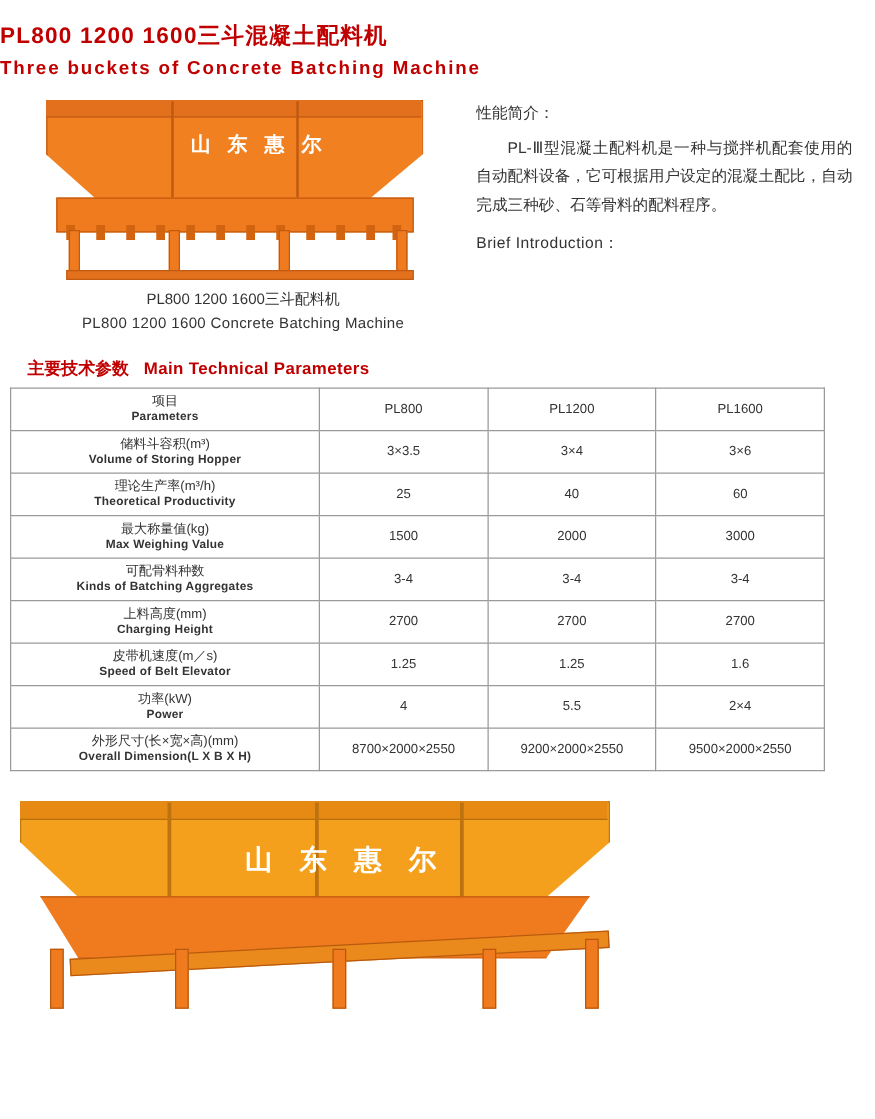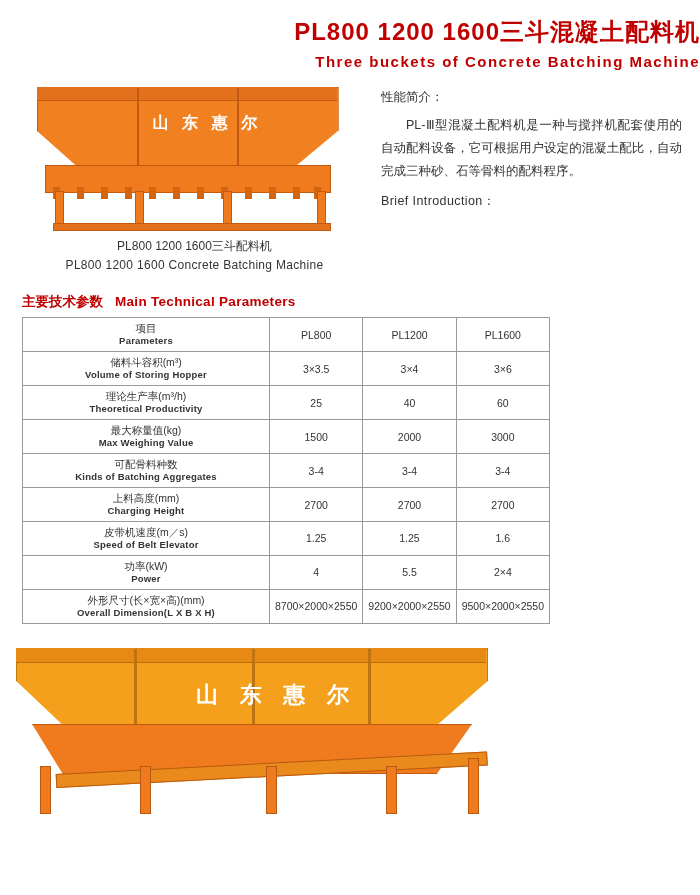--- a/index.html
+++ b/index.html
@@ -16,30 +16,30 @@
     position: relative;
   }
   .page {
     position: relative;
     width: 700px;
     height: 895px;
   }
 
   
   .title-zh {
-    text-align: right;
+    text-align: left;
     color: #c00000;
-    font-size: 24px;
+    font-size: 18px;
     font-weight: bold;
     letter-spacing: 1px;
     margin-top: 18px;
     line-height: 1.2;
   }
   .title-en {
-    text-align: right;
+    text-align: left;
     color: #c00000;
     font-size: 15px;
     font-weight: bold;
     letter-spacing: 1.5px;
     margin-top: 6px;
     line-height: 1.2;
   }
 
   
   .top-section {
@@ -185,22 +185,22 @@
   }
   .params-head .en {
     margin-left: 12px;
     letter-spacing: 0.3px;
     text-align: right;
   }
 
   
   table.params {
     border-collapse: collapse;
-    width: 528px;
-    margin: 0 0 0 22px;
+    width: 652px;
+    margin: 0 0 0 8px;
     table-layout: fixed;
   }
   table.params td {
     border: 1px solid #9a9a9a;
     font-size: 10.5px;
     text-align: center;
     color: #333;
     line-height: 1.35;
     padding: 3px 2px;
     height: 24px;

